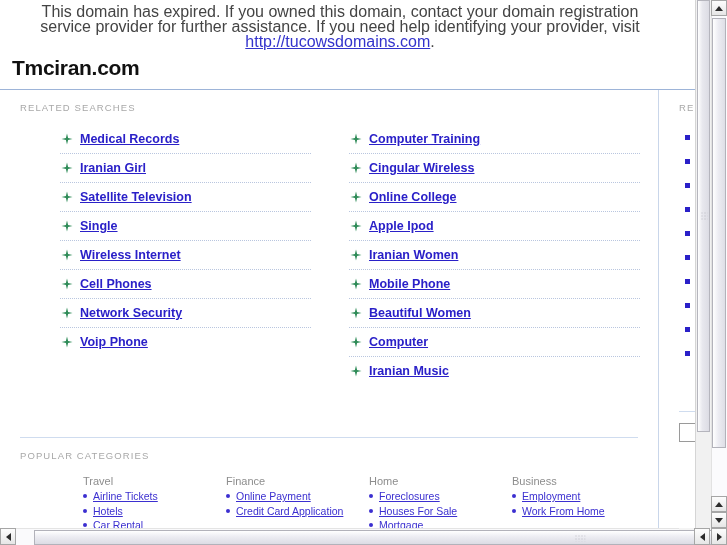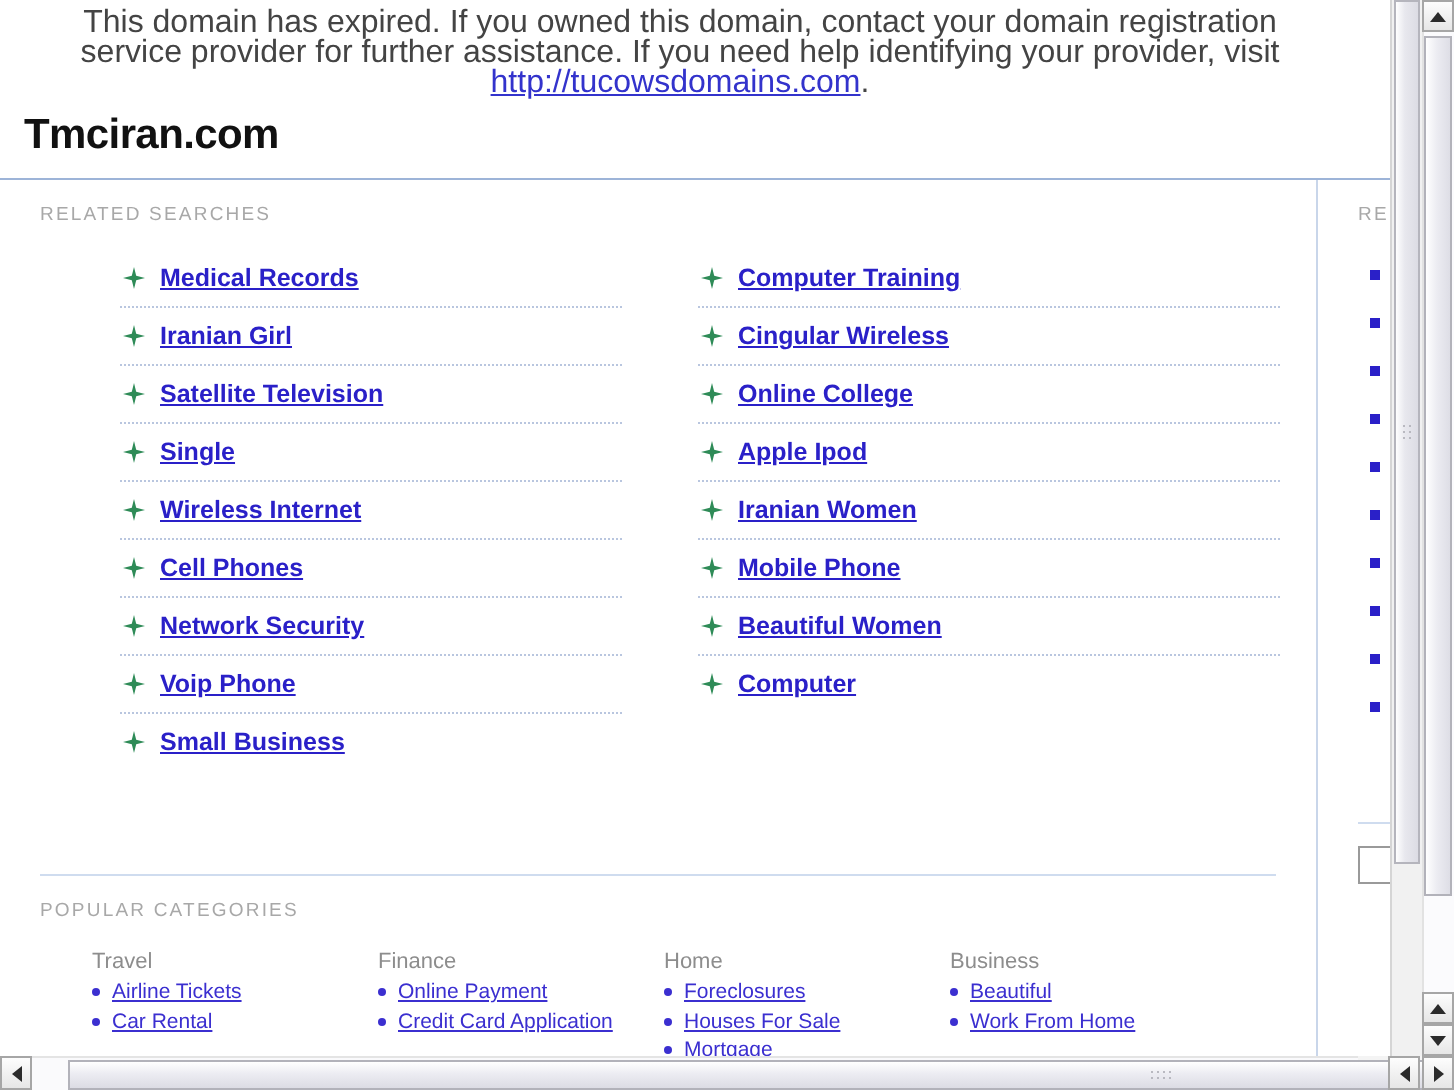--- a/index.html
+++ b/index.html
@@ -153,20 +153,21 @@
   .thin-rule {
     height: 1px;
     background: #cfdcef;
     margin: 52px 20px 0 20px;
   }
 
   
   .cats {
     display: flex;
     padding: 14px 0 0 46px;
+    margin-left: 37px;
   }
   .cat {
     flex: 0 0 143px;
     box-sizing: border-box;
   }
   .cat-title {
     font-size: 11px;
     color: #8d8d8d;
     margin-bottom: 3px;
     font-family: "Liberation Sans", sans-serif;
@@ -431,28 +432,20 @@
                 <a class="rs-link" href="#">Network Security</a>
               </div>
               <div class="rs-item">
                 <span class="star">
                     <svg width="14" height="14" viewBox="0 0 14 14">
                       <path d="M7 1.5 L8.1 5.9 L12.5 7 L8.1 8.1 L7 12.5 L5.9 8.1 L1.5 7 L5.9 5.9 Z" fill="#2e8b57"></path>
                     </svg>
                   </span>
                 <a class="rs-link" href="#">Voip Phone</a>
               </div>
-              <div class="rs-item">
-                <span class="star">
-                    <svg width="14" height="14" viewBox="0 0 14 14">
-                      <path d="M7 1.5 L8.1 5.9 L12.5 7 L8.1 8.1 L7 12.5 L5.9 8.1 L1.5 7 L5.9 5.9 Z" fill="#2e8b57"></path>
-                    </svg>
-                  </span>
-                <a class="rs-link" href="#">Small Business</a>
-              </div>
             </div>
 
             <div class="rs-col right">
               <div class="rs-item">
                 <span class="star">
                     <svg width="14" height="14" viewBox="0 0 14 14">
                       <path d="M7 1.5 L8.1 5.9 L12.5 7 L8.1 8.1 L7 12.5 L5.9 8.1 L1.5 7 L5.9 5.9 Z" fill="#2e8b57"></path>
                     </svg>
                   </span>
                 <a class="rs-link" href="#">Computer Training</a>
@@ -505,37 +498,49 @@
                   </span>
                 <a class="rs-link" href="#">Beautiful Women</a>
               </div>
               <div class="rs-item">
                 <span class="star">
                     <svg width="14" height="14" viewBox="0 0 14 14">
                       <path d="M7 1.5 L8.1 5.9 L12.5 7 L8.1 8.1 L7 12.5 L5.9 8.1 L1.5 7 L5.9 5.9 Z" fill="#2e8b57"></path>
                     </svg>
                   </span>
                 <a class="rs-link" href="#">Computer</a>
+              </div>
+              <div class="rs-item">
+                <span class="star">
+                    <svg width="14" height="14" viewBox="0 0 14 14">
+                      <path d="M7 1.5 L8.1 5.9 L12.5 7 L8.1 8.1 L7 12.5 L5.9 8.1 L1.5 7 L5.9 5.9 Z" fill="#2e8b57"></path>
+                    </svg>
+                  </span>
+                <a class="rs-link" href="#">Iranian Music</a>
               </div>
             </div>
           </div>
 
           <div class="thin-rule"></div>
 
           <div class="seclabel">POPULAR CATEGORIES</div>
 
           <div class="cats">
             <div class="cat">
               <div class="cat-title">Travel</div>
               <div class="cat-item">
                 <span class="dot"></span>
                 <a class="cat-link" href="#">Airline Tickets</a>
               </div>
               <div class="cat-item">
                 <span class="dot"></span>
+                <a class="cat-link" href="#">Hotels</a>
+              </div>
+              <div class="cat-item">
+                <span class="dot"></span>
                 <a class="cat-link" href="#">Car Rental</a>
               </div>
             </div>
 
             <div class="cat">
               <div class="cat-title">Finance</div>
               <div class="cat-item">
                 <span class="dot"></span>
                 <a class="cat-link" href="#">Online Payment</a>
               </div>
@@ -558,21 +563,21 @@
               <div class="cat-item">
                 <span class="dot"></span>
                 <a class="cat-link" href="#">Mortgage</a>
               </div>
             </div>
 
             <div class="cat">
               <div class="cat-title">Business</div>
               <div class="cat-item">
                 <span class="dot"></span>
-                <a class="cat-link" href="#">Beautiful</a>
+                <a class="cat-link" href="#">Employment</a>
               </div>
               <div class="cat-item">
                 <span class="dot"></span>
                 <a class="cat-link" href="#">Work From Home</a>
               </div>
             </div>
           </div>
 
         </div>
 

